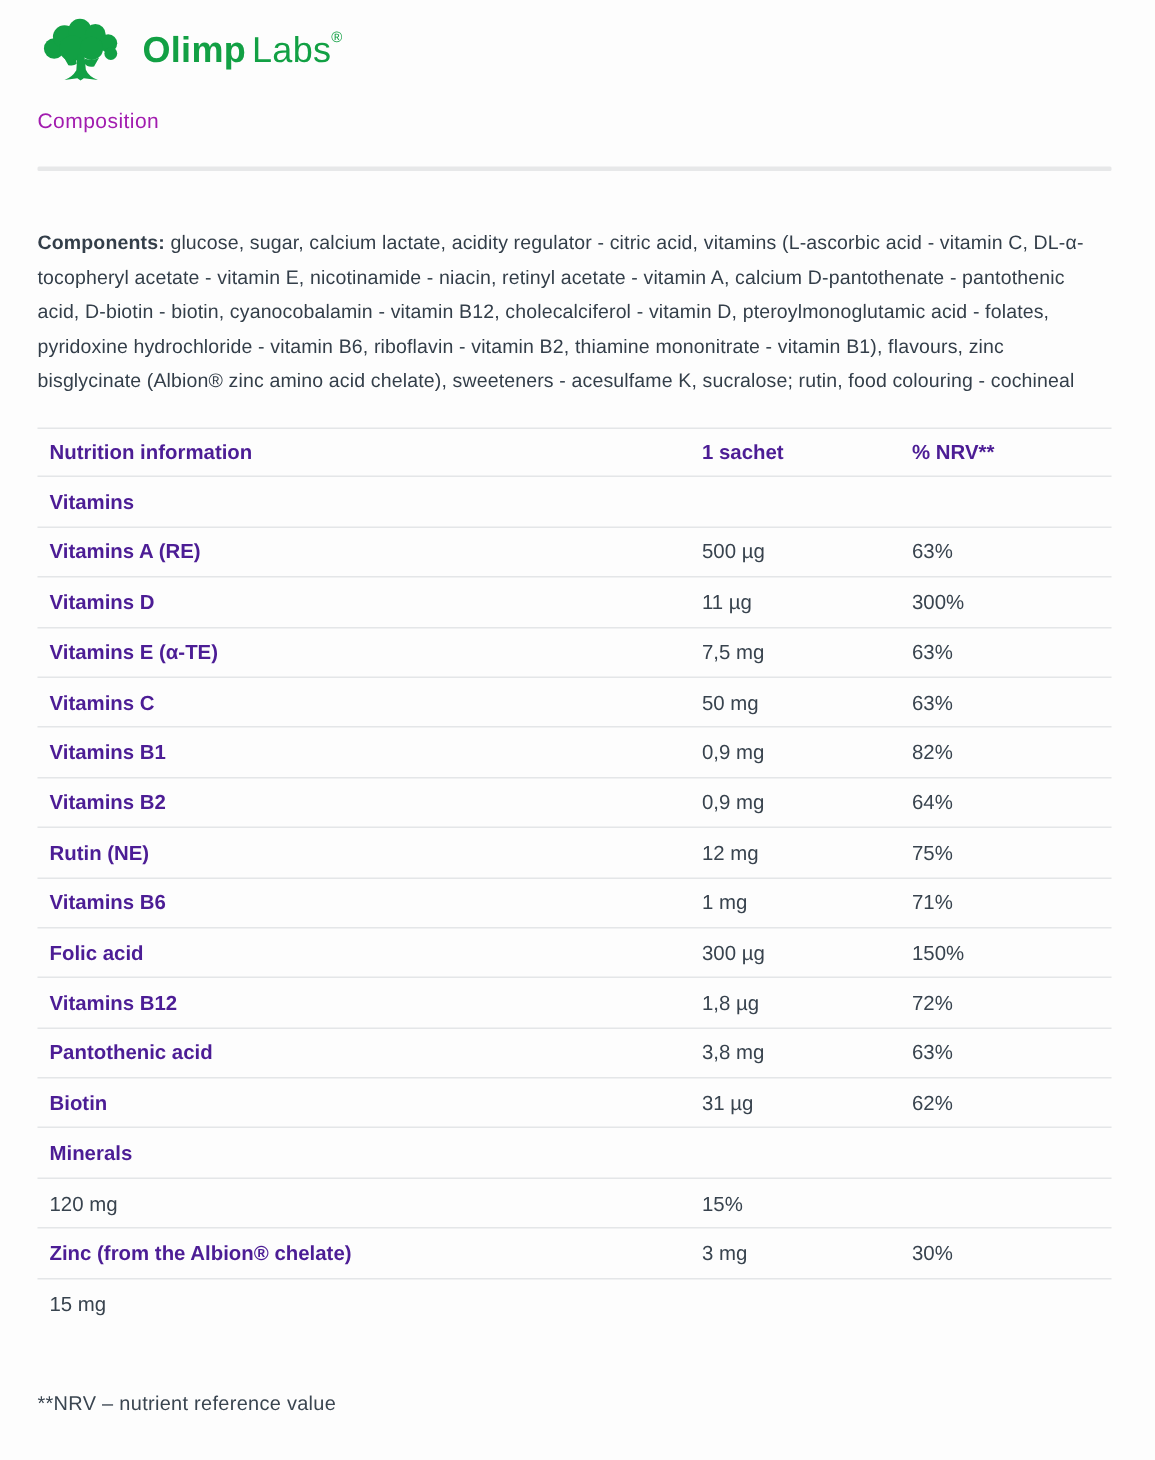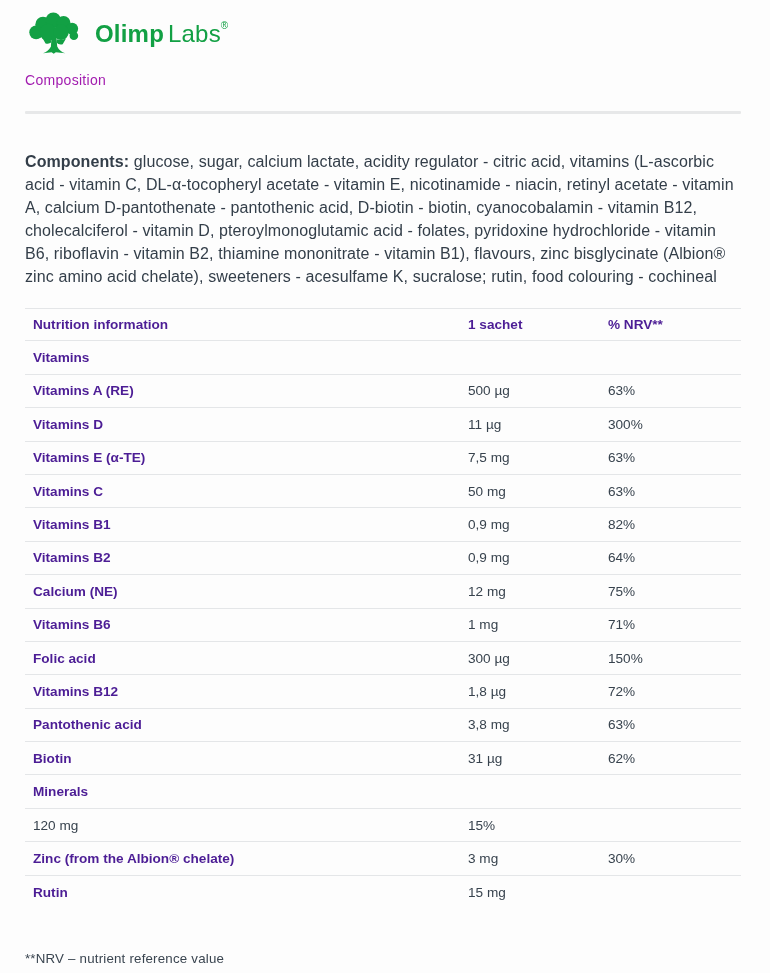--- a/index.html
+++ b/index.html
@@ -21,21 +21,21 @@
   .logo-text .light { font-weight: 400; margin-left: 4px; }
   .logo-text .reg { font-size: 10px; vertical-align: 13px; font-weight: 400; }
 
   .section-label { margin-top: 16px; font-size: 14px; color: #a21caf; letter-spacing: 0.3px; }
 
   .top-divider { margin-top: 23px; height: 3px; background: #e7e8e9; border-radius: 1px; }
 
   
   .components {
     margin-top: 36px;
-    font-size: 16px;
+    font-size: 13px;
     line-height: 23px;
     color: #333e49;
     letter-spacing: 0.1px;
   }
   .components strong { font-weight: 700; }
 
   
   .ntable { margin-top: 20px; width: 716px; font-size: 13.6px; }
   .trow {
     display: grid;
@@ -121,21 +121,21 @@
           <div class="cell c1">Vitamins B1</div>
           <div class="cell c2">0,9 mg</div>
           <div class="cell c3">82%</div>
         </div>
         <div class="trow data">
           <div class="cell c1">Vitamins B2</div>
           <div class="cell c2">0,9 mg</div>
           <div class="cell c3">64%</div>
         </div>
         <div class="trow data">
-          <div class="cell c1">Calcium (NE)</div>
+          <div class="cell c1">Rutin (NE)</div>
           <div class="cell c2">12 mg</div>
           <div class="cell c3">75%</div>
         </div>
         <div class="trow data">
           <div class="cell c1">Vitamins B6</div>
           <div class="cell c2">1 mg</div>
           <div class="cell c3">71%</div>
         </div>
         <div class="trow data">
           <div class="cell c1">Folic acid</div>
@@ -165,21 +165,20 @@
         <div class="trow data">
           <div class="cell c2">120 mg</div>
           <div class="cell c3">15%</div>
         </div>
         <div class="trow data">
           <div class="cell c1">Zinc (from the Albion® chelate)</div>
           <div class="cell c2">3 mg</div>
           <div class="cell c3">30%</div>
         </div>
         <div class="trow data">
-          <div class="cell c1">Rutin</div>
           <div class="cell c2">15 mg</div>
           <div class="cell c3"></div>
         </div>
       </div>
   </div>
 
   <p class="footnote">**NRV – nutrient reference value</p>
 
 </div>
 

